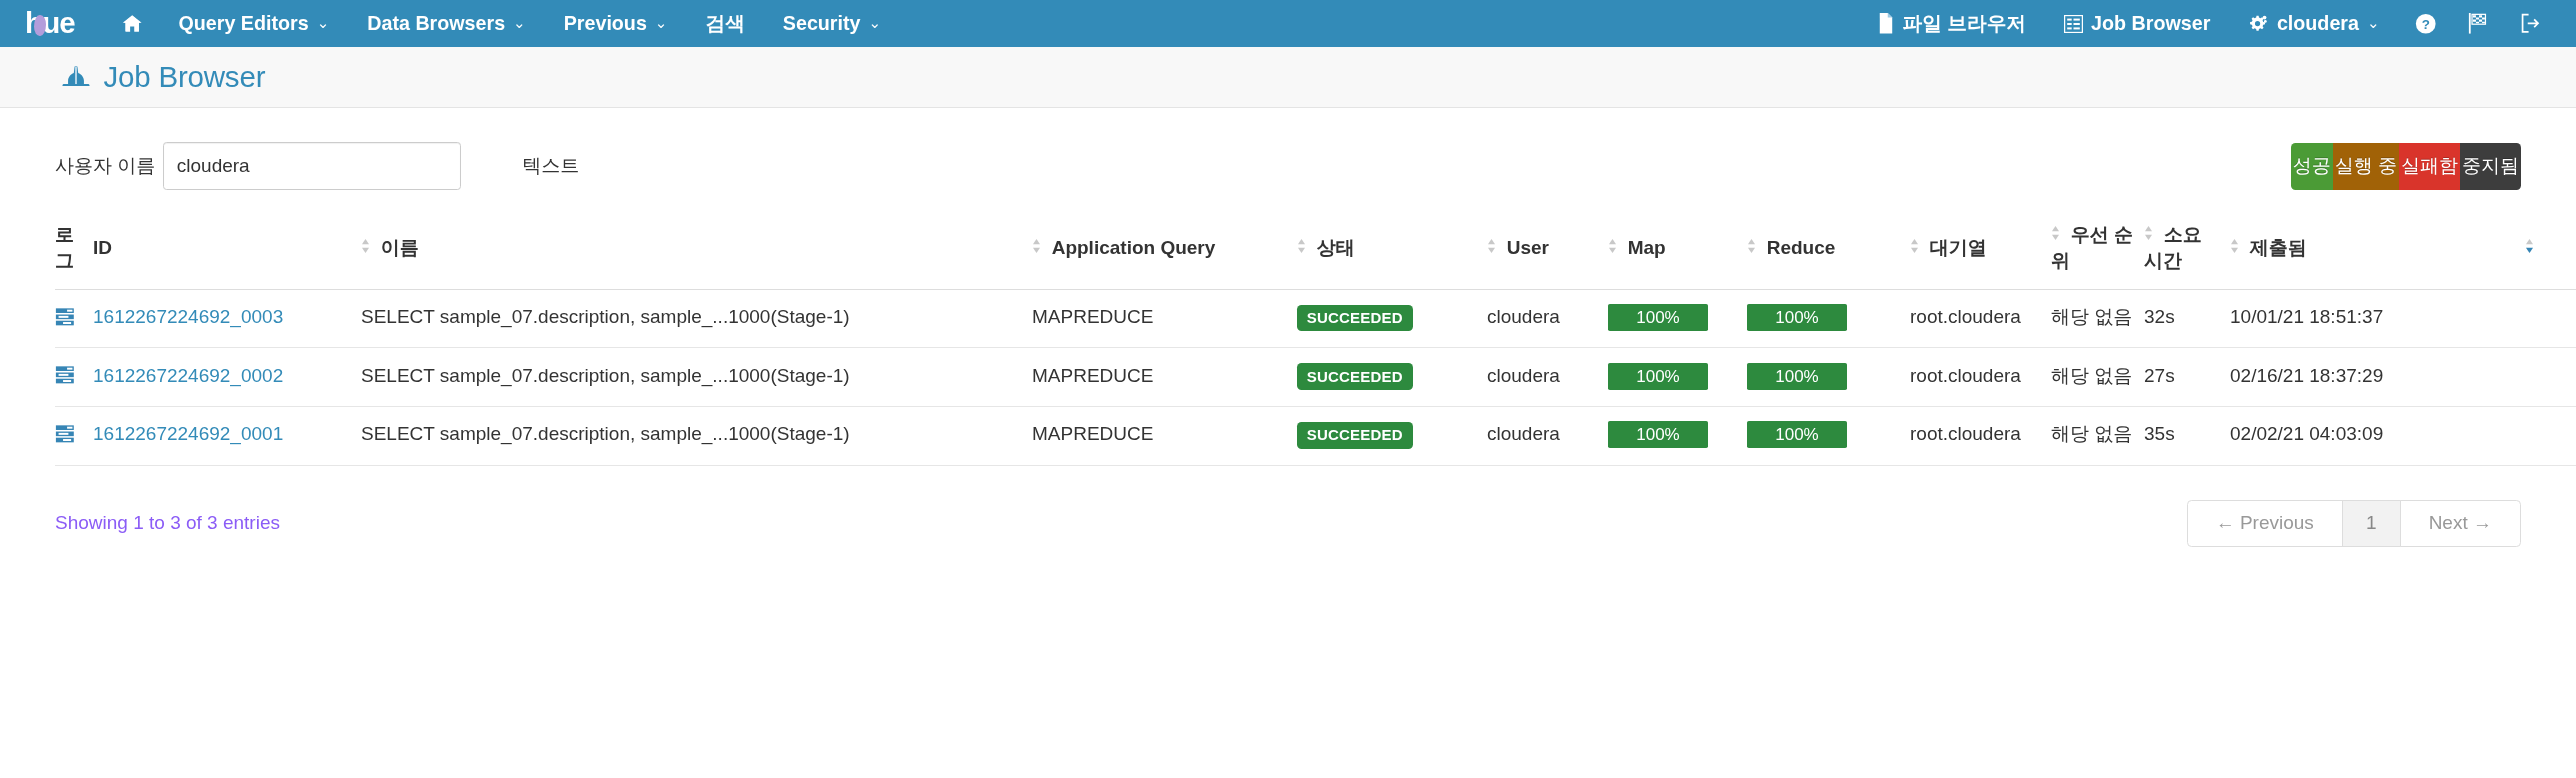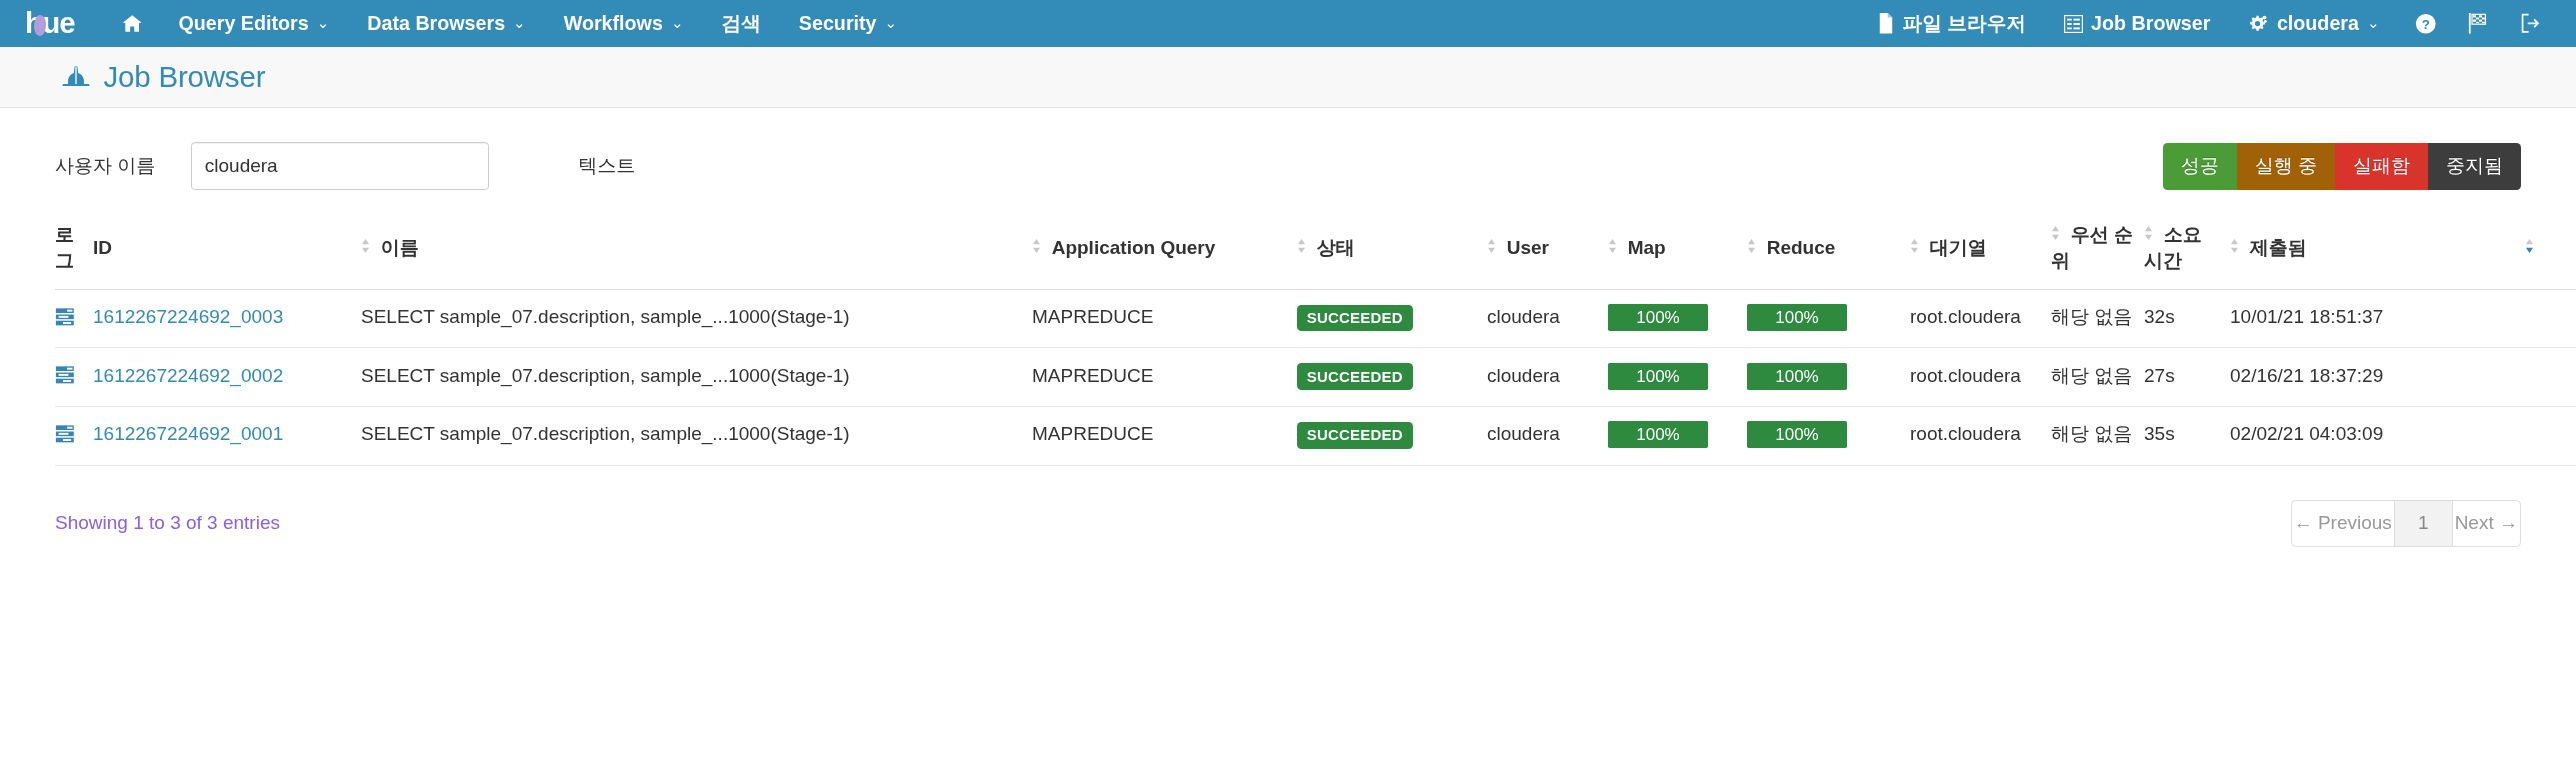--- a/index.html
+++ b/index.html
@@ -92,21 +92,20 @@
     font-weight: normal;
     letter-spacing: -0.2px;
   }
 
   
   .filters {
     display: flex;
     align-items: center;
     padding: 30px 0 0 55px;
     height: 86px;
-    gap: 28px;
   }
   .filter-label {
     font-size: 19px;
     color: #333333;
     margin-right: 8px;
   }
   .filter-input {
     height: 48px;
     border: 0.9px solid #cccccc;
     border-radius: 3.6px;
@@ -125,21 +124,21 @@
   .status-group {
     display: flex;
     margin-left: auto;
     margin-right: 55px;
     border-radius: 4.5px;
     overflow: hidden;
   }
   .status-btn {
     font-size: 19px;
     color: #ffffff;
-    padding: 0 18px;
+    padding: 0 2px;
     height: 47px;
     display: flex;
     align-items: center;
     justify-content: center;
     cursor: pointer;
     border: none;
     font-family: "Liberation Sans", sans-serif;
     text-shadow: 0 -0.9px 0 rgba(0,0,0,0.22);
   }
 
@@ -223,21 +222,21 @@
     align-items: center;
     padding: 34px 55px 0 55px;
   }
   .footer-info { font-size: 19px; color: #8b5cf6; }
   .pager { margin-left: auto; display: flex; }
   .pg {
     font-size: 19px;
     color: #999999;
     border: 0.9px solid #dddddd;
     background: #ffffff;
-    padding: 0 2px;
+    padding: 0 28px;
     height: 47px;
     display: flex;
     align-items: center;
     justify-content: center;
     cursor: pointer;
     margin-left: -0.9px;
     font-family: "Liberation Sans", sans-serif;
   }
   .pg:first-child { border-radius: 4.5px 0 0 4.5px; margin-left: 0; }
   .pg:last-child { border-radius: 0 4.5px 4.5px 0; }
@@ -266,21 +265,21 @@
     <span>Query Editors</span>
     <span class="caret-down">⌄</span>
   </div>
 
   <div class="nav-item">
     <span>Data Browsers</span>
     <span class="caret-down">⌄</span>
   </div>
 
   <div class="nav-item">
-    <span>Workflows</span>
+    <span>Previous</span>
     <span class="caret-down">⌄</span>
   </div>
 
   <div class="nav-item">
     <span>검색</span>
   </div>
 
   <div class="nav-item">
     <span>Security</span>
     <span class="caret-down">⌄</span>

